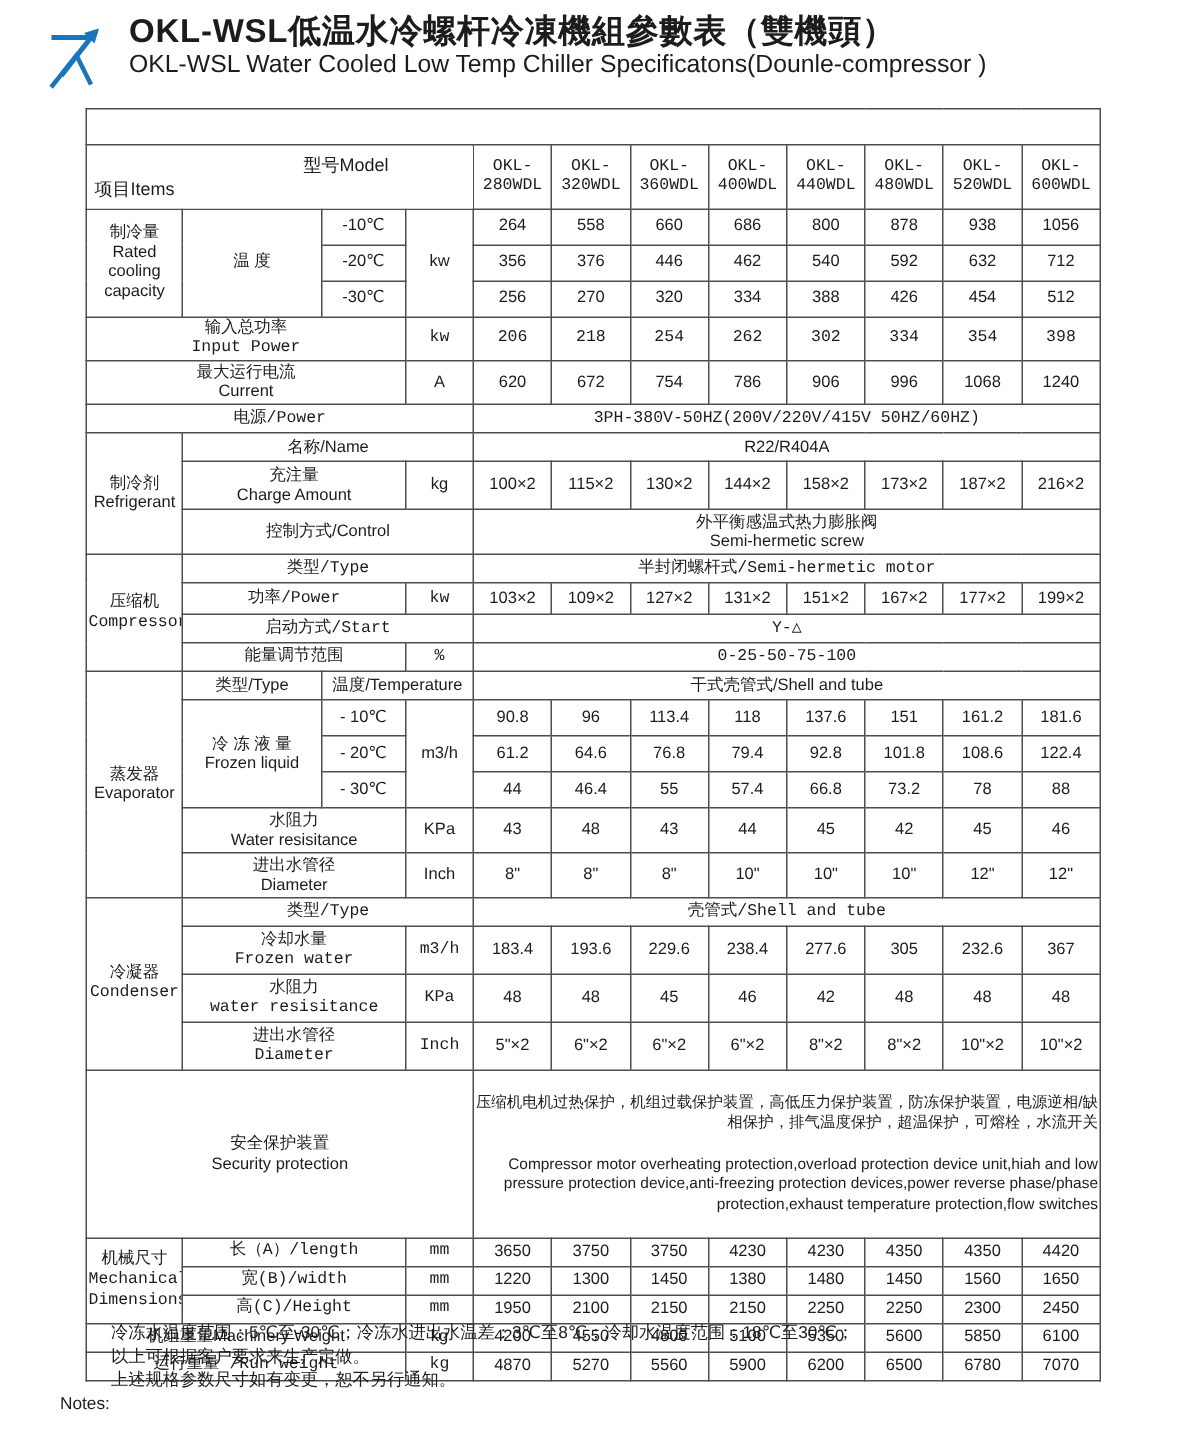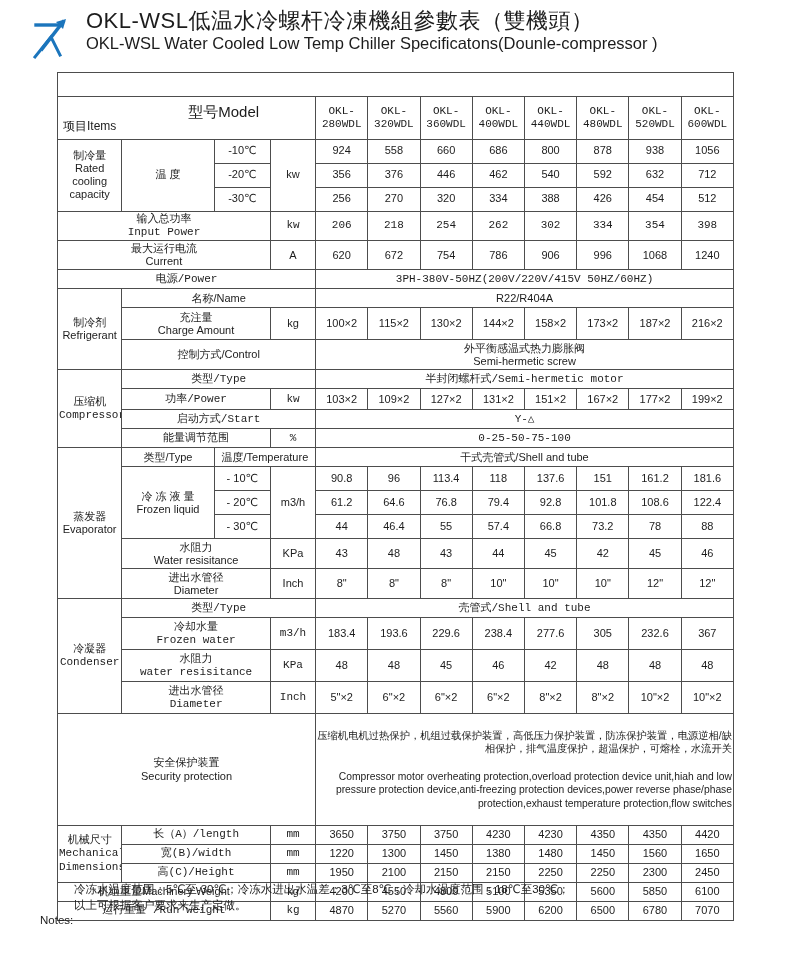--- a/index.html
+++ b/index.html
@@ -5,21 +5,21 @@
   html,body{margin:0;padding:0;background:#ffffff;}
   body{
     width:790px;height:956px;position:relative;
     font-family:"Liberation Sans","DejaVu Sans",sans-serif;
     color:#1c1c1c;-webkit-font-smoothing:antialiased;
   }
   
   .page-head{position:absolute;top:8px;left:28px;width:740px;}
   .logo{position:absolute;left:2px;top:8px;width:48px;height:44px;}
   .titles{margin-left:58px;}
-  .title-zh{font-size:22px;font-weight:normal;letter-spacing:.5px;line-height:1.15;}
+  .title-zh{font-size:22px;font-weight:bold;letter-spacing:.5px;line-height:1.15;}
   .title-en{font-size:16.5px;font-weight:normal;line-height:1.2;margin-top:1px;}
   
   table.spec{
     position:absolute;left:57px;top:72px;width:677px;
     border-collapse:collapse;table-layout:fixed;
     font-size:11px;line-height:1.2;text-align:center;
   }
   table.spec td{
     border:1px solid #4d4d4d;padding:1px 1px;vertical-align:middle;
     white-space:pre-line;background:#ffffff;overflow:hidden;
@@ -32,21 +32,21 @@
   td.w{background:#ffffff;}
   
   td.diag{
     position:relative;background:
       linear-gradient(to bottom right,
         rgba(0,0,0,0) calc(50% - .8px), #6a6a6a calc(50% - .8px),
         #6a6a6a calc(50% + .8px), rgba(0,0,0,0) calc(50% + .8px)),
       #e3e3e3;
   }
   td.diag .items{position:absolute;left:5px;bottom:5px;font-size:12px;}
-  td.diag .model{position:absolute;right:56px;top:6px;font-size:15px;}
+  td.diag .model{position:absolute;right:56px;top:6px;font-size:12px;}
   
   tr.h19{height:19px}tr.h21{height:21px}tr.h24{height:24px}
   tr.h28{height:28px}tr.h30{height:30px}tr.h32{height:32px}
   tr.h40{height:40px}tr.h70{height:70px}tr.hbar{height:24px}
   .sec-note{font-size:10.3px;text-align:right;line-height:1.32;padding:3px 5px;}
   
   .notes{position:absolute;left:40px;top:882px;width:730px;font-size:11.5px;line-height:1.35;}
   .notes .ind{margin-left:34px;}
   .notes .n5{margin-left:0;}
 </style>
@@ -109,21 +109,21 @@
   </tr>
 
   <tr class="h24">
     <td class="w" rowspan="3">制冷量
 Rated
 cooling
 capacity</td>
     <td class="w" rowspan="3">温 度</td>
     <td class="w">-10℃</td>
     <td class="w" rowspan="3">kw</td>
-    <td class="w">924</td>
+    <td class="w">264</td>
         <td class="w">558</td>
         <td class="w">660</td>
         <td class="w">686</td>
         <td class="w">800</td>
         <td class="w">878</td>
         <td class="w">938</td>
         <td class="w">1056</td>
   </tr>
   <tr class="h24">
     <td class="w">-20℃</td>
@@ -420,14 +420,15 @@
         <td class="w">6500</td>
         <td class="w">6780</td>
         <td class="w">7070</td>
   </tr>
 </tbody>
   </table>
 
 <div class="notes">
   <div class="ind">冷冻水温度范围：5℃至-30℃；冷冻水进出水温差：3℃至8℃；冷却水温度范围：18℃至30℃；</div>
   <div class="ind">以上可根据客户要求来生产定做。</div>
+  <div class="ind">上述规格参数尺寸如有变更，恕不另行通知。</div>
   <div class="n5">Notes:</div>
 </div>
 
 </body></html>

